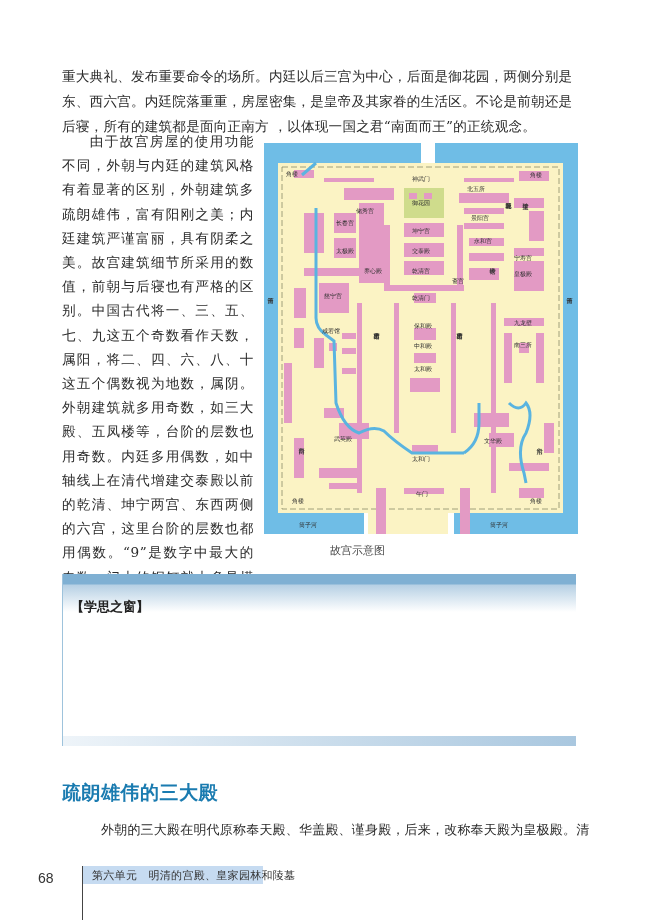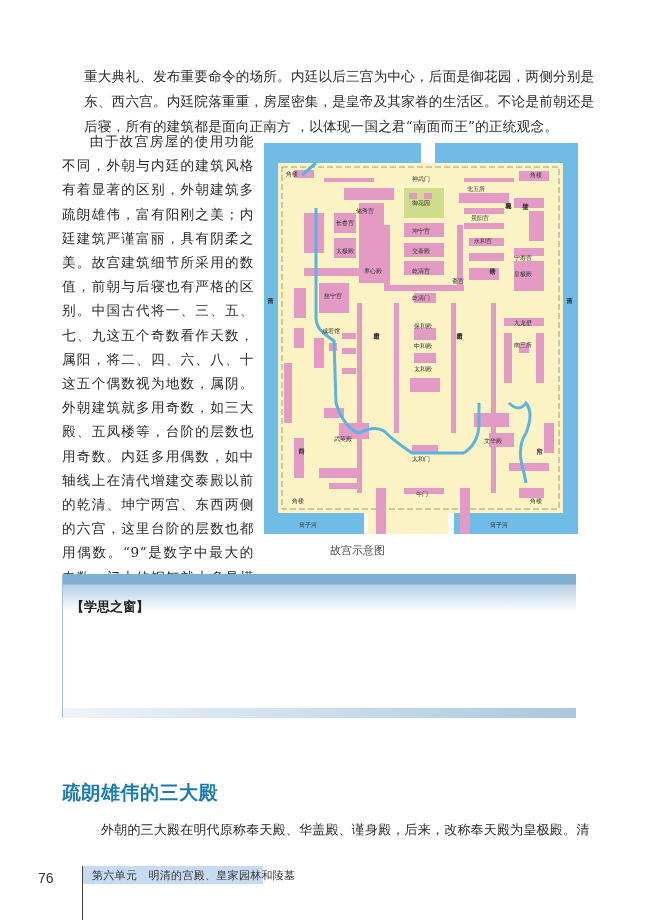--- a/index.html
+++ b/index.html
@@ -1,29 +1,29 @@
 <!DOCTYPE html>
 <html><head>
 <meta charset="utf-8">
 <style>
   * { box-sizing: border-box; margin: 0; padding: 0; }
   html, body { width: 650px; height: 920px; background: #ffffff; overflow: hidden; }
   body { position: relative; font-family: "DejaVu Serif", "Liberation Serif", serif; color: #2a2a2a; }
 
-  .para-top { position: absolute; left: 62px; top: 64px; width: 520px; font-size: 13.6px; line-height: 25px; letter-spacing: 0.2px; margin-left: 22px; }
+  .para-top { position: absolute; left: 62px; top: 64px; width: 520px; font-size: 13.6px; line-height: 25px; letter-spacing: 0.2px; }
   .para-top p { text-indent: 0; }
 
   .para-left { position: absolute; left: 62px; top: 129px; width: 192px; font-size: 13.6px; line-height: 24.2px; letter-spacing: 0.6px; text-align: justify; }
   .para-left .indent { display: inline-block; width: 27px; }
 
   .map { position: absolute; left: 264px; top: 143px; width: 314px; height: 391px; background: #6fbde6; overflow: hidden; }
   .map svg { display: block; }
   .map-caption { position: absolute; left: 330px; top: 543px; width: 240px; text-align: left; font-size: 11px; color: #444; }
 
-  .infobox { position: absolute; left: 62px; top: 574px; width: 514px; height: 144px; border-left: 1px solid #9ec3dc;
+  .infobox { position: absolute; left: 62px; top: 574px; width: 514px; height: 172px; border-left: 1px solid #9ec3dc;
     background: linear-gradient(to bottom, #7fb0d3 0px, #7fb0d3 10px, #b6d0e4 11px, #ffffff 38px, #ffffff 100%); }
   .infobox-bottom { position: absolute; left: 0; right: 0; bottom: 0; height: 10px; background: linear-gradient(to right, #eef4f9, #a9c7df); }
   .infobox-title { position: absolute; left: 8px; top: 24px; font-size: 13px; font-weight: bold; color: #222; font-family: "DejaVu Serif", serif; }
   .infobox-body { position: absolute; left: 8px; top: 48px; width: 500px; font-size: 11.2px; line-height: 19px; font-style: italic; letter-spacing: 0.6px; color: #333; text-align: justify; }
   .infobox-body .indent { display: inline-block; width: 24px; }
   .infobox-question { position: absolute; left: 8px; top: 125px; width: 500px; font-family: "DejaVu Sans", sans-serif; font-size: 11px; line-height: 18px; color: #222; font-weight: bold; }
   .infobox-question .indent { display: inline-block; width: 24px; }
 
   .section-heading { position: absolute; left: 62px; top: 780px; font-family: "DejaVu Sans", sans-serif; font-weight: bold; font-size: 19px; color: #1a7bb0; letter-spacing: 0.5px; }
   .para-bottom { position: absolute; left: 74px; top: 814px; width: 520px; font-size: 13px; line-height: 32px; letter-spacing: 0.2px; }
@@ -188,16 +188,16 @@
   <div class="infobox-title">【学思之窗】</div>
   <div class="infobox-bottom"></div>
 </div>
 
 <div class="section-heading">疏朗雄伟的三大殿</div>
 
 <div class="para-bottom">
   <span class="indent"></span><span>外朝的三大殿在明代原称奉天殿、华盖殿、谨身殿，后来，改称奉天殿为皇极殿。清</span>
 </div>
 
-<div class="page-num">76</div>
+<div class="page-num">68</div>
 <div class="footer-rule"></div>
 <div class="footer-band"></div>
 <div class="footer-text">第六单元　明清的宫殿、皇家园林和陵墓</div>
 
 </body></html>

